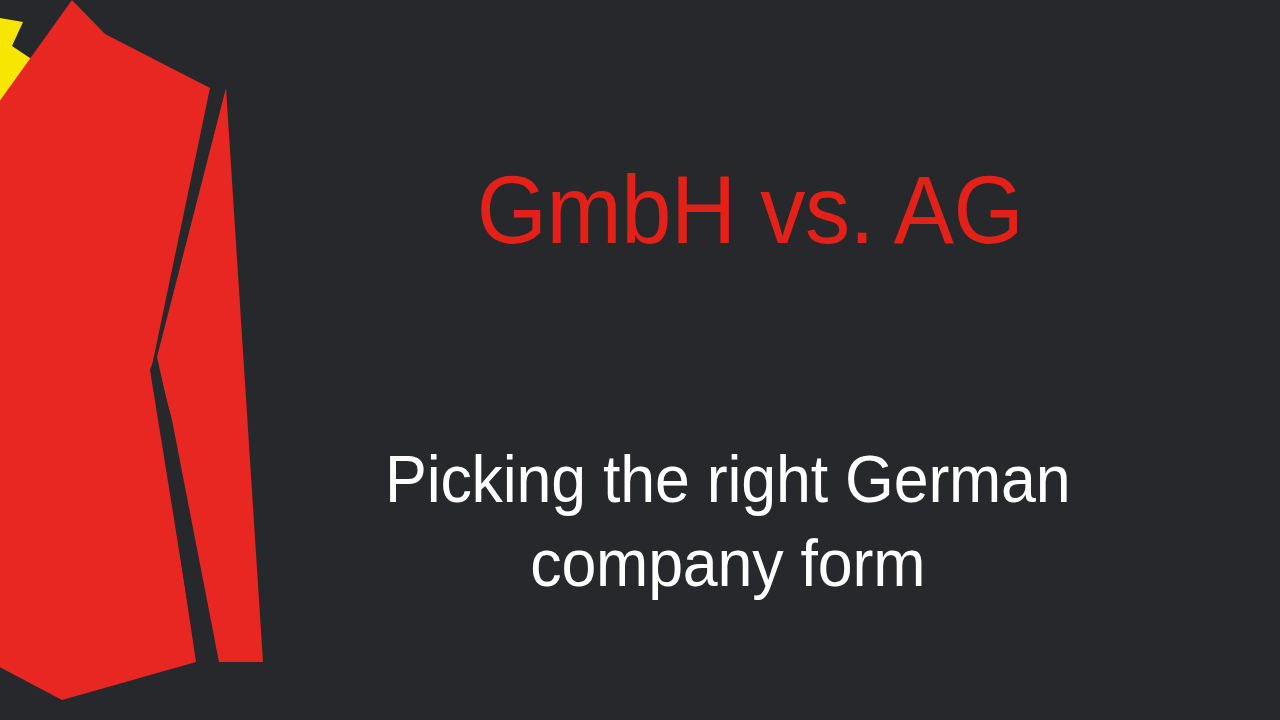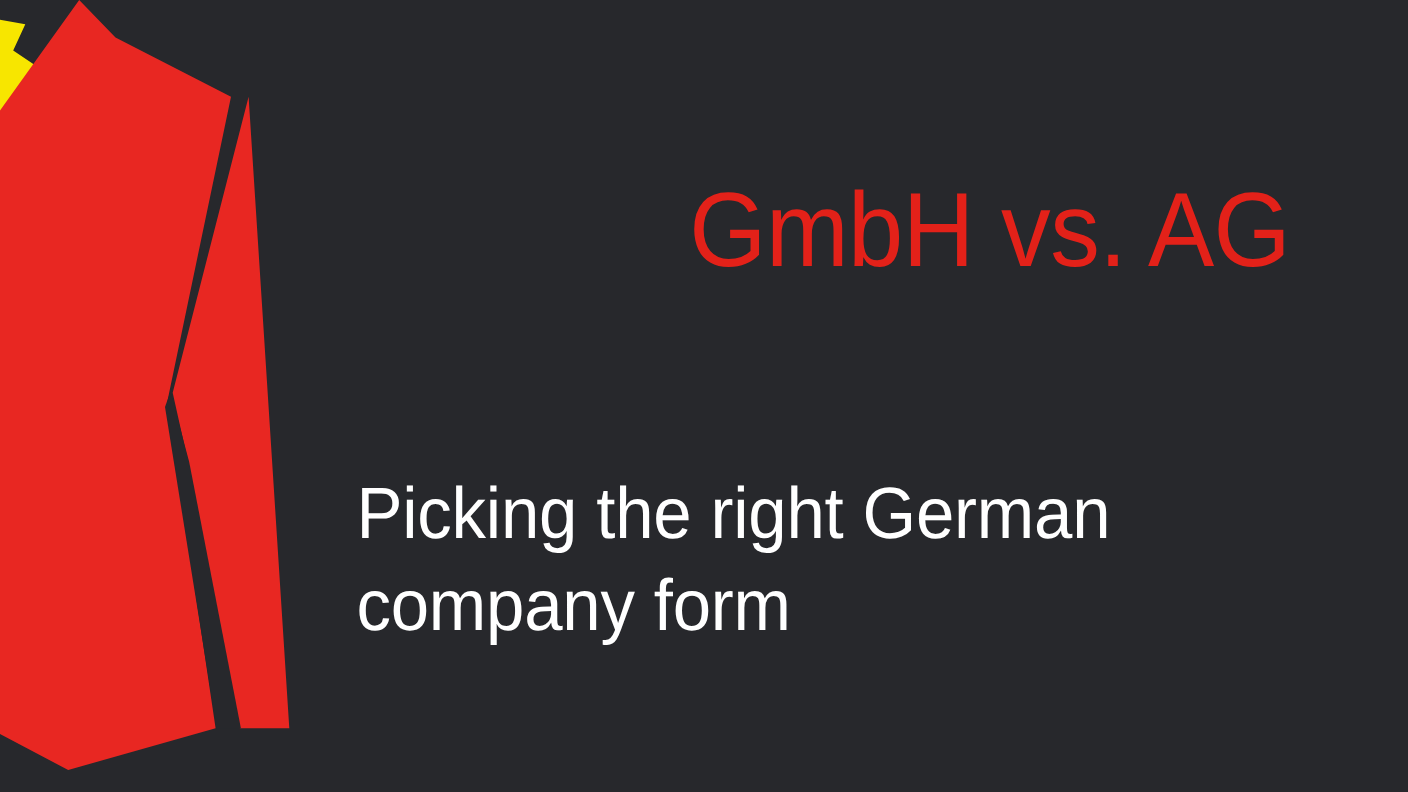--- a/index.html
+++ b/index.html
@@ -34,41 +34,40 @@
     left: 0;
     top: 0;
     width: 1280px;
     height: 720px;
   }
   #title-block {
     position: absolute;
     left: 300px;
     top: 160px;
     width: 900px;
-    text-align: right;
+    text-align: center;
   }
   #slide-title {
     margin: 0;
     font-family: "Liberation Sans Narrow", "Liberation Sans", "DejaVu Sans Condensed", "DejaVu Sans", sans-serif;
     font-size: 96px;
     font-weight: 400;
     line-height: 1.05;
     letter-spacing: -0.5px;
     color: #E32119;
     white-space: nowrap;
     transform: scaleX(0.94);
     transform-origin: center center;
   }
   #subtitle-block {
     position: absolute;
     left: 305px;
-    top: 424px;
+    top: 437px;
     width: 890px;
-    text-align: left;
-    margin-left: 19px;
+    text-align: center;
   }
   #slide-subtitle {
     margin: 0;
     font-family: "Liberation Sans Narrow", "Liberation Sans", "DejaVu Sans Condensed", "DejaVu Sans", sans-serif;
     font-size: 66px;
     font-weight: 400;
     line-height: 1.28;
     letter-spacing: -0.2px;
     color: #FFFFFF;
     transform: scaleX(0.95);

